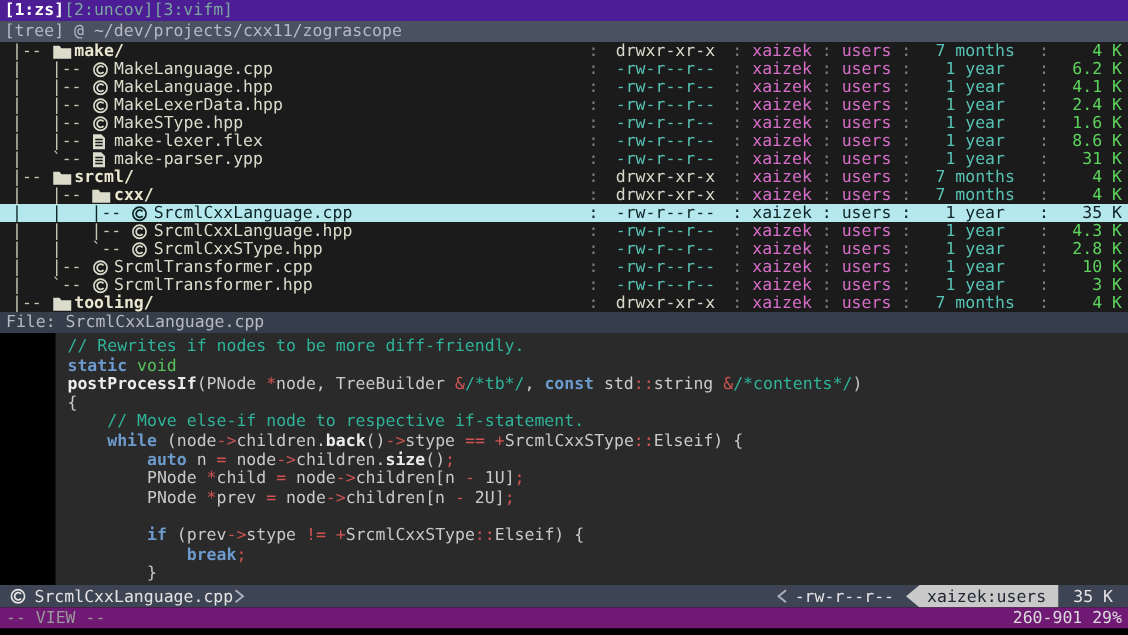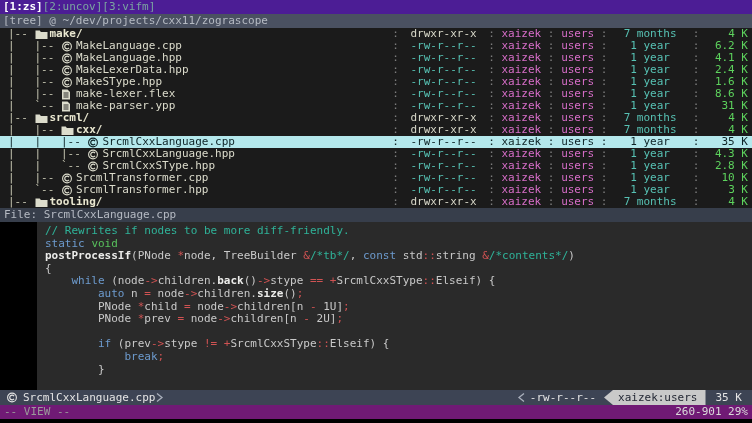--- a/index.html
+++ b/index.html
@@ -38,21 +38,21 @@
   .icon svg { display:block; }
 
   
   .pvheader { height:14px; line-height:14px; background:#373e4b; color:#b5bac3; padding-left:4px; white-space:pre; flex:none; }
 
   
   .code { flex:1; background:#2a2a2a; padding:3px 0 0 8px; overflow:hidden;margin-left:37px; }
   .cl { height:12.6px; line-height:12.6px; white-space:pre; color:#c9c9c9; }
   .tk-d { color:#c9c9c9; }
   .tk-c { color:#2fb399; }
-  .tk-k { color:#6d9bce; font-weight:normal; }
+  .tk-k { color:#6d9bce; font-weight:bold; }
   .tk-t { color:#58c05c; }
   .tk-f { color:#ececea; font-weight:bold; }
   .tk-o { color:#d05353; }
 
   
   .statusbar { height:15px; background:#3d4454; color:#e4e4e4; display:flex; align-items:center; flex:none; overflow:hidden; }
   .sb-left { display:flex; align-items:center; padding-left:6px; white-space:pre; }
   .sb-left .icon { margin:0 4px 0 0; }
   .sb-spacer { flex:1; }
   .sb-right { display:flex; align-items:center; height:15px; }
@@ -138,20 +138,21 @@
           </svg></span><span class="fname">tooling/</span><span class="spacer"></span><span class="sep"> : </span><span class="perms dirp">drwxr-xr-x</span><span class="sep"> : </span><span class="own">xaizek</span><span class="sep"> : </span><span class="own">users</span><span class="sep"> : </span><span class="datec">7 months</span><span class="sep"> : </span><span class="sizec">4 K</span></div>
     </div>
 
   <div class="pvheader">File: SrcmlCxxLanguage.cpp</div>
 
   <div class="code">
       <div class="cl"><span class="tk-c">// Rewrites if nodes to be more diff-friendly.</span></div>
       <div class="cl"><span class="tk-k">static</span><span class="tk-d"> </span><span class="tk-t">void</span></div>
       <div class="cl"><span class="tk-f">postProcessIf</span><span class="tk-d">(PNode </span><span class="tk-o">*</span><span class="tk-d">node, TreeBuilder </span><span class="tk-o">&amp;</span><span class="tk-c">/*tb*/</span><span class="tk-d">, </span><span class="tk-k">const</span><span class="tk-d"> std</span><span class="tk-o">::</span><span class="tk-d">string </span><span class="tk-o">&amp;</span><span class="tk-c">/*contents*/</span><span class="tk-d">)</span></div>
       <div class="cl"><span class="tk-d">{</span></div>
+      <div class="cl"><span class="tk-d">    </span><span class="tk-c">// Move else-if node to respective if-statement.</span></div>
       <div class="cl"><span class="tk-d">    </span><span class="tk-k">while</span><span class="tk-d"> (node</span><span class="tk-o">-&gt;</span><span class="tk-d">children.</span><span class="tk-f">back</span><span class="tk-d">()</span><span class="tk-o">-&gt;</span><span class="tk-d">stype </span><span class="tk-o">==</span><span class="tk-d"> </span><span class="tk-o">+</span><span class="tk-d">SrcmlCxxSType</span><span class="tk-o">::</span><span class="tk-d">Elseif) {</span></div>
       <div class="cl"><span class="tk-d">        </span><span class="tk-k">auto</span><span class="tk-d"> n </span><span class="tk-o">=</span><span class="tk-d"> node</span><span class="tk-o">-&gt;</span><span class="tk-d">children.</span><span class="tk-f">size</span><span class="tk-d">()</span><span class="tk-o">;</span></div>
       <div class="cl"><span class="tk-d">        PNode </span><span class="tk-o">*</span><span class="tk-d">child </span><span class="tk-o">=</span><span class="tk-d"> node</span><span class="tk-o">-&gt;</span><span class="tk-d">children[n </span><span class="tk-o">-</span><span class="tk-d"> 1U]</span><span class="tk-o">;</span></div>
       <div class="cl"><span class="tk-d">        PNode </span><span class="tk-o">*</span><span class="tk-d">prev </span><span class="tk-o">=</span><span class="tk-d"> node</span><span class="tk-o">-&gt;</span><span class="tk-d">children[n </span><span class="tk-o">-</span><span class="tk-d"> 2U]</span><span class="tk-o">;</span></div>
       <div class="cl">&nbsp;</div>
       <div class="cl"><span class="tk-d">        </span><span class="tk-k">if</span><span class="tk-d"> (prev</span><span class="tk-o">-&gt;</span><span class="tk-d">stype </span><span class="tk-o">!=</span><span class="tk-d"> </span><span class="tk-o">+</span><span class="tk-d">SrcmlCxxSType</span><span class="tk-o">::</span><span class="tk-d">Elseif) {</span></div>
       <div class="cl"><span class="tk-d">            </span><span class="tk-k">break</span><span class="tk-o">;</span></div>
       <div class="cl"><span class="tk-d">        }</span></div>
     </div>
 

